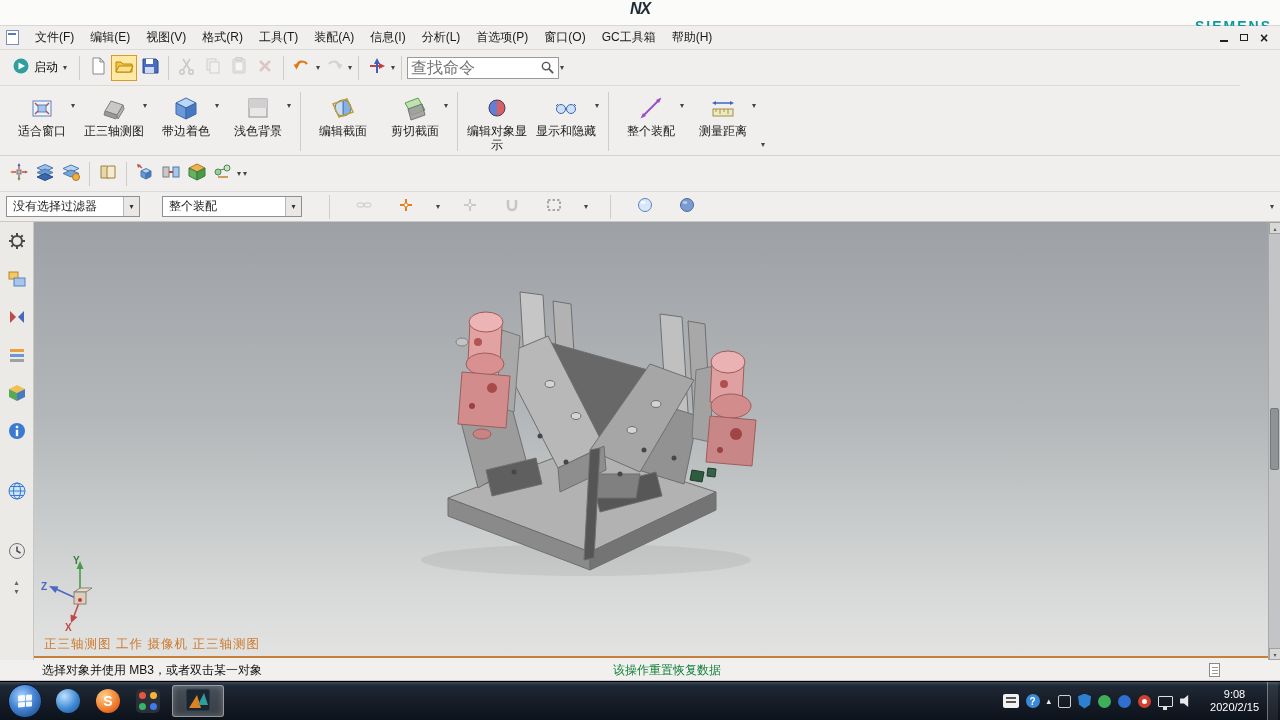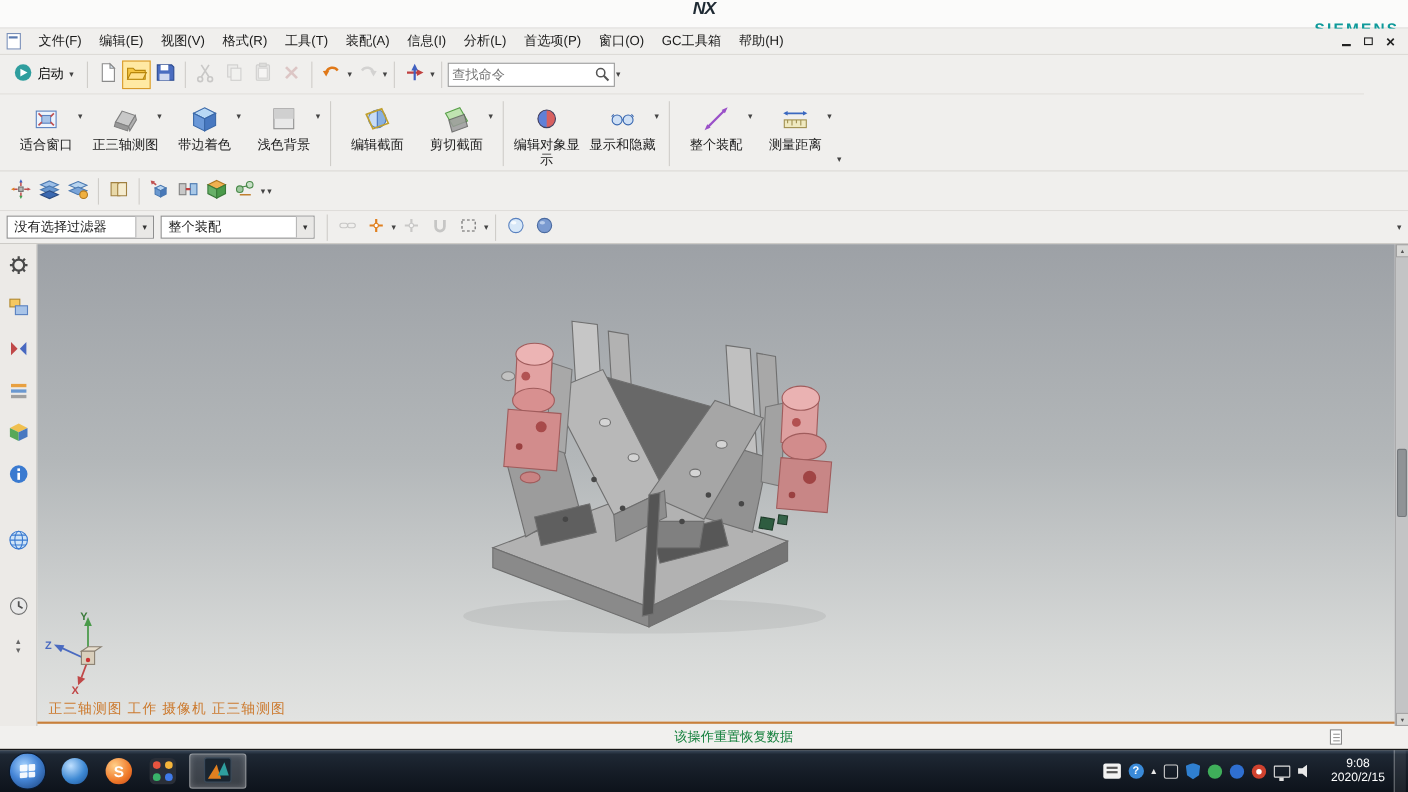--- a/index.html
+++ b/index.html
@@ -37,21 +37,21 @@
               border-bottom:1px solid #dddbd7; display:flex; align-items:center; padding:0 6px; }
   .sep { width:1px; height:24px; background:#cfcdc9; margin:0 5px; }
   .start-btn { display:flex; align-items:center; gap:4px; padding:3px 5px; border:1px solid transparent; cursor:default; }
   .tbtn { width:26px; height:26px; display:flex; align-items:center; justify-content:center;
           border:1px solid transparent; background:transparent; cursor:default; }
   .tbtn.highlight { background:#ffe9a3; border-color:#d89a2a; }
   .tbtn.disabled { opacity:.4; }
   .dd { font-size:8px; color:#444; margin:0 1px; align-self:center; }
   .searchbox { display:flex; align-items:center; width:152px; height:22px; background:#fff;
                border:1px solid #9a9a9a; padding:0 3px; }
-  .searchbox input { flex:1; width:110px; border:none; outline:none; font-size:12px; color:#444;
+  .searchbox input { flex:1; width:110px; border:none; outline:none; font-size:16px; color:#444;
                      font-family:"Liberation Sans", sans-serif; }
   .mag { display:flex; align-items:center; }
 
   
   .mainbar { position:absolute; left:0; top:86px; width:1280px; height:70px; background:#f0efed;
              border-bottom:1px solid #d5d3cf; display:flex; align-items:stretch; padding:2px 4px 0 6px; }
   .vbtn { position:relative; width:72px; display:flex; flex-direction:column; align-items:center;
           padding-top:5px; border:1px solid transparent; cursor:default; }
   .vbtn.narrow { width:66px; }
   .vicon { height:28px; display:flex; align-items:center; }
@@ -61,21 +61,21 @@
   .bar-end-dd { align-self:flex-end; margin:0 2px 6px 2px; font-size:8px; color:#444; }
 
   
   .asmbar { position:absolute; left:0; top:156px; width:1280px; height:36px; background:#f0efed;
             border-bottom:1px solid #dddbd7; display:flex; align-items:center; padding:0 6px; }
   .sbtn { width:26px; height:26px; display:flex; align-items:center; justify-content:center;
           border:1px solid transparent; cursor:default; }
 
   
   .selbar { position:absolute; left:0; top:192px; width:1280px; height:30px; background:#f0efed;
-            border-bottom:1px solid #c9c7c3; display:flex; align-items:center; padding:0 6px; }
+            border-bottom:1px solid #c9c7c3; display:flex; align-items:center; padding:0 6px;gap:16px; }
   .combo { display:flex; align-items:center; height:21px; background:#fff; border:1px solid #8f8f8f;
            font-size:12px; color:#1a1a1a; margin-right:6px; cursor:default; }
   .combo .cval { padding:0 6px; flex:1; white-space:nowrap; }
   .combo .cdd { width:16px; height:100%; border-left:1px solid #b8b8b8; background:#e9e8e6;
                 display:flex; align-items:center; justify-content:center; font-size:8px; color:#333; }
   .combo.w1 { width:134px; } .combo.w2 { width:140px; }
   .overflow-dd { position:absolute; right:6px; font-size:8px; color:#444; }
 
   
   .workspace { position:absolute; left:0; top:222px; width:1280px; height:438px; }
@@ -679,20 +679,21 @@
     </div>
 
     <div class="vscroll">
       <div class="vs-btn">▴</div>
       <div class="vthumb"></div>
       <div class="vs-btn bottom">▾</div>
     </div>
   </div>
 
   <div class="statusbar">
+    <span class="status-prompt">选择对象并使用 MB3，或者双击某一对象</span>
     <span class="status-msg">该操作重置恢复数据</span>
     <span class="status-icon"></span>
   </div>
 
   <div class="taskbar">
     <div class="orb">
       <div class="flag">
           <span></span>
           <span></span>
           <span></span>

